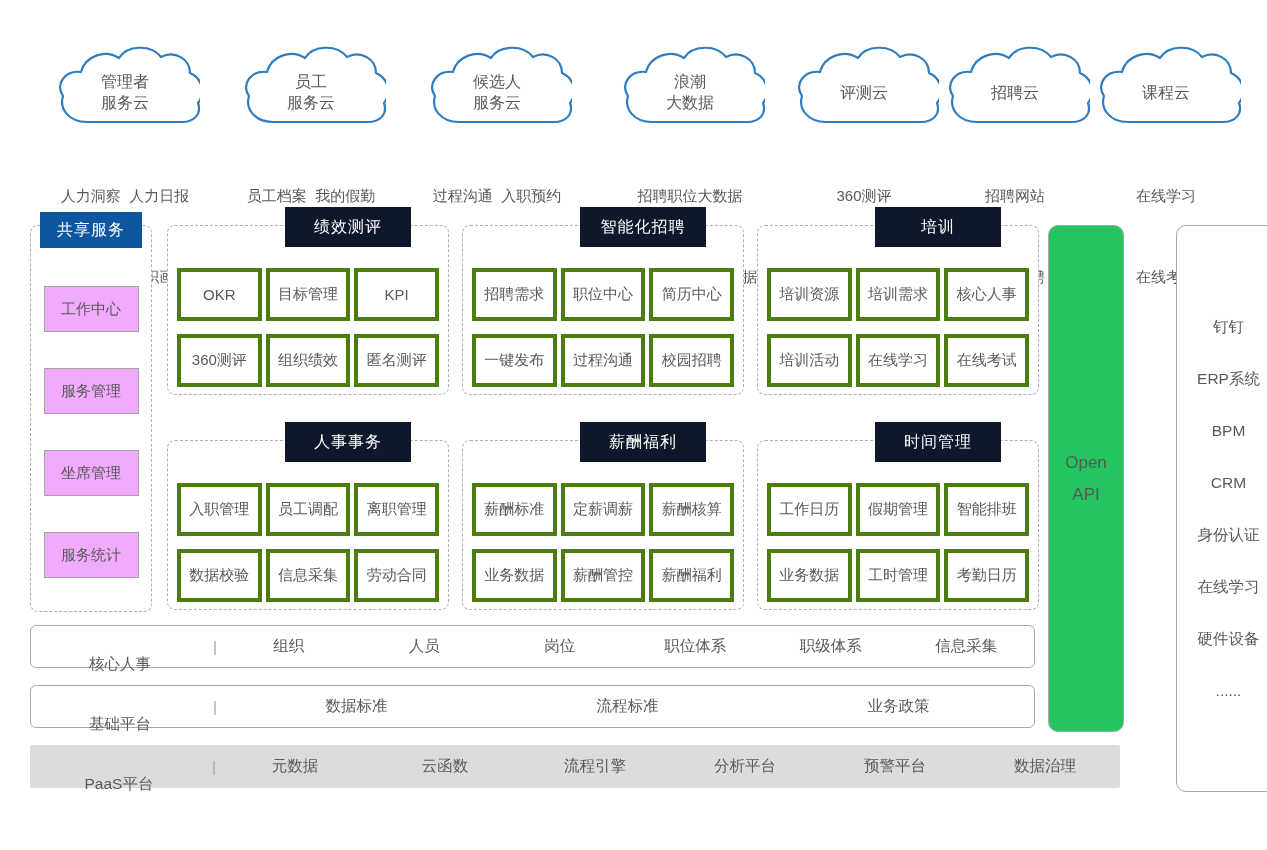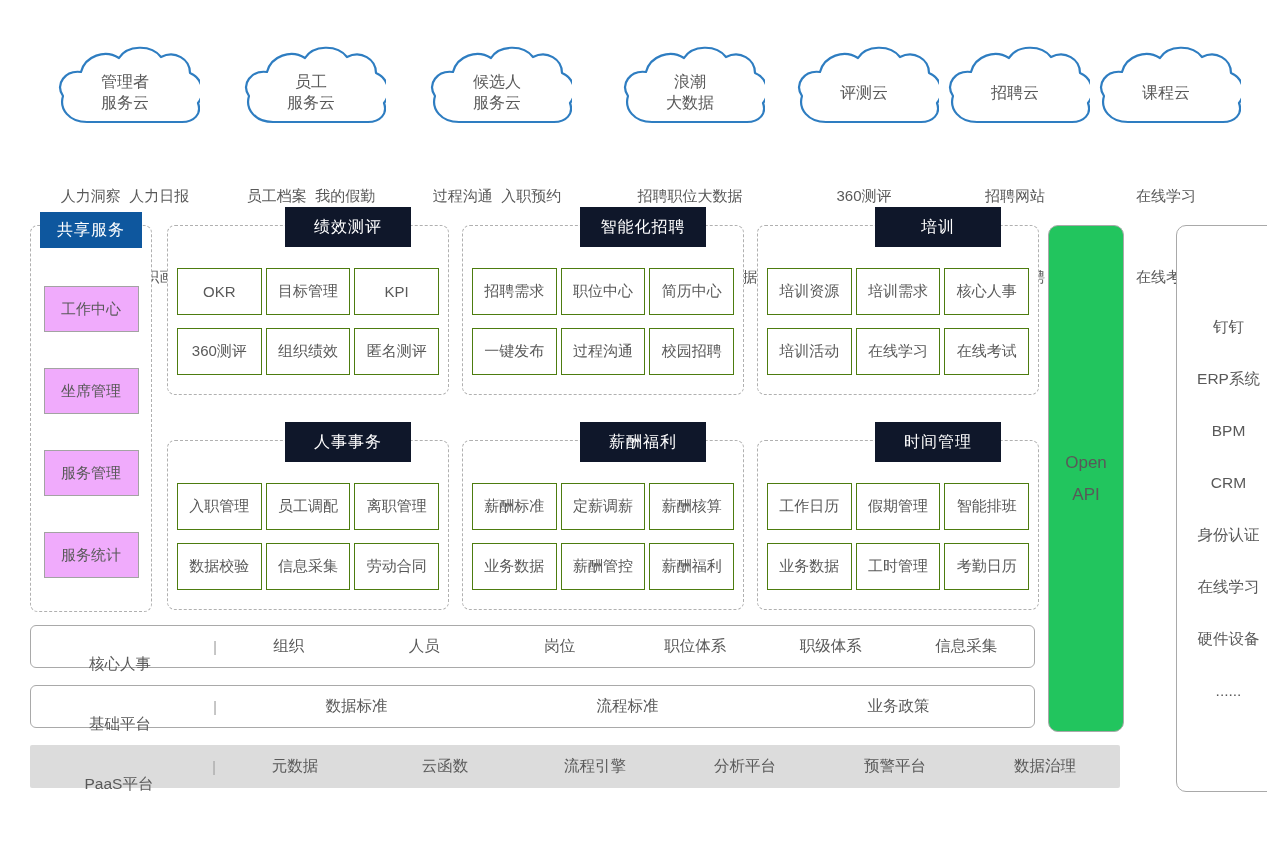--- a/index.html
+++ b/index.html
@@ -28,21 +28,21 @@
     position:absolute;top:-19px;left:50%;transform:translateX(-50%);
     width:126px;height:40px;background:#0f172a;color:#ffffff;
     font-size:16px;letter-spacing:1px;
     display:flex;align-items:center;justify-content:center;z-index:2;margin-left:40px;
   }
   .cells{
     display:grid;grid-template-columns:repeat(3,1fr);
     gap:13px 4px;margin:42px 9px 0 9px;
   }
   .cell{
-    height:45px;border:1px solid #4d7c0f;background:#ffffff;
+    height:45px;border:4px solid #4d7c0f;background:#ffffff;
     display:flex;align-items:center;justify-content:center;
     font-size:15px;color:#595959;white-space:nowrap;
   }
   
   .sidebar{
     position:absolute;left:30px;top:225px;width:120px;height:385px;
     border:1px dashed #b0b0b0;border-radius:8px;background:#ffffff;
   }
   .sidebar-header{
     position:absolute;top:-14px;left:50%;transform:translateX(-50%);
@@ -176,22 +176,22 @@
   </div>
   <div class="cloud-sub" style="left:1046px;top:128px">
     <div>在线学习</div>
     <div>在线考试</div>
   </div>
 
   <div class="sidebar">
     <div class="sidebar-header">共享服务</div>
     <div class="sidebar-items">
       <div class="sidebar-item">工作中心</div>
+      <div class="sidebar-item">服务管理</div>
       <div class="sidebar-item">坐席管理</div>
-      <div class="sidebar-item">服务管理</div>
       <div class="sidebar-item">服务统计</div>
     </div>
   </div>
 
   <div class="group" style="left:167px;top:225px">
     <div class="group-header">绩效测评</div>
     <div class="cells">
       <div class="cell">OKR</div>
       <div class="cell">目标管理</div>
       <div class="cell">KPI</div>

